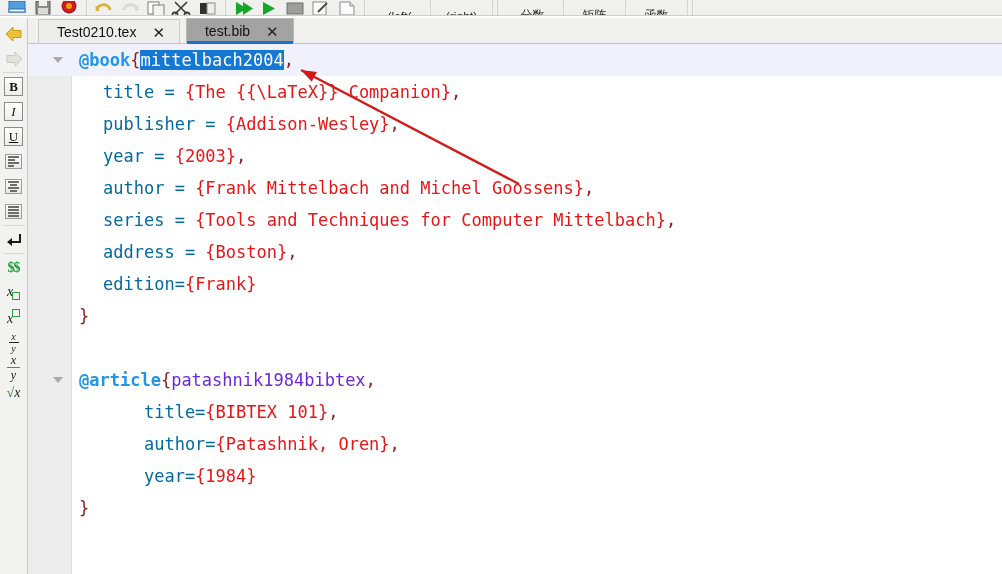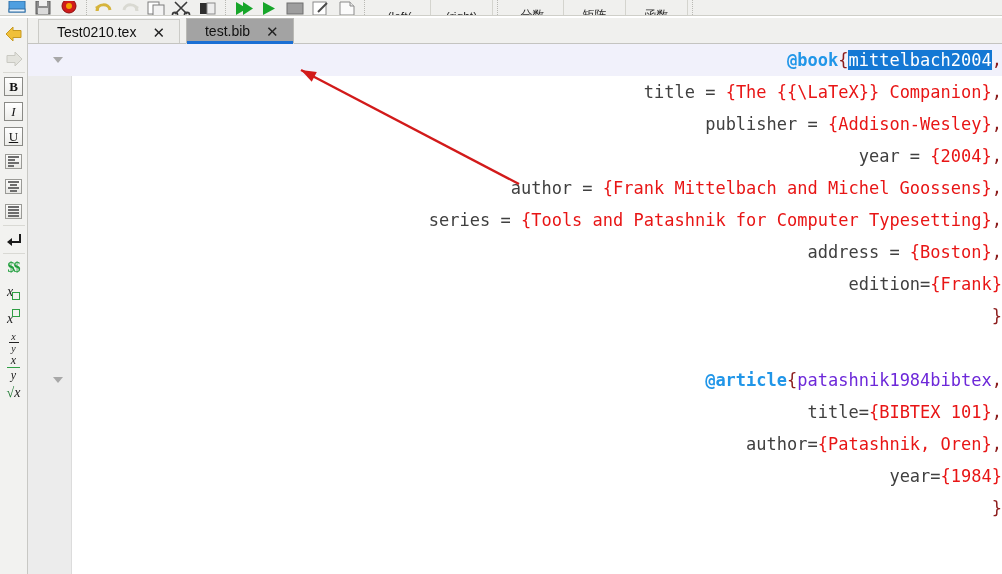--- a/index.html
+++ b/index.html
@@ -171,35 +171,34 @@
     font-family: "DejaVu Sans Mono", monospace;
     font-size: 17px;
     line-height: 32px;
   }
   .line {
     position: relative;
     height: 32px;
     padding-left: 51px;
     white-space: pre;
     box-sizing: border-box;
-    text-align: right;
   }
   .line.cur { background: #f1f1fb; }
   .fold {
     position: absolute;
     left: 25px; top: 13px;
     width: 0; height: 0;
     border-left: 5.5px solid transparent;
     border-right: 5.5px solid transparent;
     border-top: 6px solid #a8a8a8;
   }
   
   .k-type  { color: #2196e8; font-weight: bold; }   
   .k-brace { color: #8c1c1c; }                      
-  .k-key   { color: #404040; }                      
+  .k-key   { color: #0369a1; margin-left: 24px; }                      
   .k-val   { color: #e81515; }                      
   .k-id    { color: #6d28d9; }                      
   .sel     { background: #1478d4; color: #ffffff; }
 
   
   .annot {
     position: absolute; top: 0; left: 0;
     width: 1002px; height: 574px;
     pointer-events: none;
   }
@@ -415,23 +414,23 @@
     </div>
   </div>
   <div class="tabbar-base"></div>
 
   <div class="editor">
     <div class="gutter"></div>
     <div class="code" id="code-lines">
         <div class="line cur"><span class="fold"></span><span class="k-type">@book</span><span class="k-brace">{</span><span class="sel">mittelbach2004</span><span class="k-brace">,</span></div>
         <div class="line"><span class="k-key">title = </span><span class="k-val">{The {{\LaTeX}} Companion}</span><span class="k-brace">,</span></div>
         <div class="line"><span class="k-key">publisher = </span><span class="k-val">{Addison-Wesley}</span><span class="k-brace">,</span></div>
-        <div class="line"><span class="k-key">year = </span><span class="k-val">{2004}</span><span class="k-brace">,</span></div>
+        <div class="line"><span class="k-key">year = </span><span class="k-val">{2003}</span><span class="k-brace">,</span></div>
         <div class="line"><span class="k-key">author = </span><span class="k-val">{Frank Mittelbach and Michel Goossens}</span><span class="k-brace">,</span></div>
-        <div class="line"><span class="k-key">series = </span><span class="k-val">{Tools and Patashnik for Computer Typesetting}</span><span class="k-brace">,</span></div>
+        <div class="line"><span class="k-key">series = </span><span class="k-val">{Tools and Techniques for Computer Mittelbach}</span><span class="k-brace">,</span></div>
         <div class="line"><span class="k-key">address = </span><span class="k-val">{Boston}</span><span class="k-brace">,</span></div>
         <div class="line"><span class="k-key">edition=</span><span class="k-val">{Frank}</span></div>
         <div class="line"><span class="k-brace">}</span></div>
         <div class="line">&nbsp;</div>
         <div class="line"><span class="fold"></span><span class="k-type">@article</span><span class="k-brace">{</span><span class="k-id">patashnik1984bibtex</span><span class="k-brace">,</span></div>
         <div class="line"><span class="k-key">    title=</span><span class="k-val">{BIBTEX 101}</span><span class="k-brace">,</span></div>
         <div class="line"><span class="k-key">    author=</span><span class="k-val">{Patashnik, Oren}</span><span class="k-brace">,</span></div>
         <div class="line"><span class="k-key">    year=</span><span class="k-val">{1984}</span></div>
         <div class="line"><span class="k-brace">}</span></div>
       </div>

